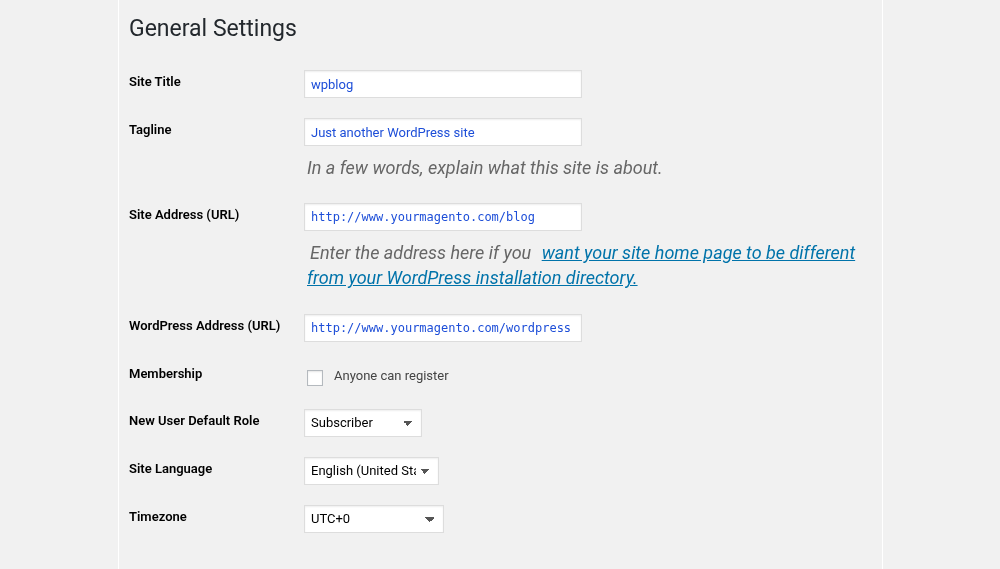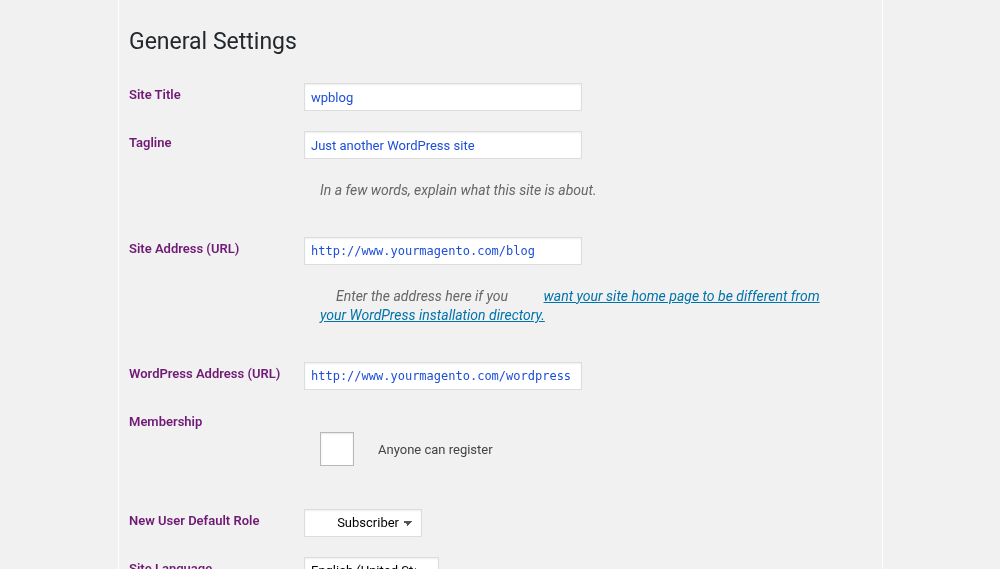--- a/index.html
+++ b/index.html
@@ -1,15 +1,15 @@
 <!DOCTYPE html>
 <html><head>
   <meta charset="utf-8">
   <style>
-    * { box-sizing: border-box; margin: 0; padding: 16px; }
+    * { box-sizing: border-box; margin: 0; padding: 3px; }
     body {
       font-family: -apple-system, BlinkMacSystemFont, "Segoe UI", Roboto, "Helvetica Neue", Arial, sans-serif;
       background: #f1f1f1;
       font-size: 13px;
       color: #444;
       width: 1000px;
       height: 569px;
       overflow: hidden;
     }
     .panel {
@@ -33,21 +33,21 @@
     .form-table {
       width: 100%;
       border-collapse: collapse;
       margin-top: 14px;
     }
     .form-table th {
       text-align: left;
       vertical-align: top;
       font-weight: 600;
       font-size: 13px;
-      color: #701a75;
+      color: #000000;
       padding: 14px 10px 14px 0;
       width: 175px;
     }
     .form-table td {
       vertical-align: top;
       padding: 10px 10px 10px 0;
     }
     input.regular-text {
       width: 278px;
       height: 28px;
@@ -59,33 +59,33 @@
       font-family: inherit;
       color: #1d4ed8;
     }
     input.code {
       font-family: Consolas, Monaco, monospace;
       font-size: 12px;
     }
     .description {
       font-style: italic;
       color: #666;
-      font-size: 14px;
+      font-size: 18px;
       margin-top: 6px;
       line-height: 1.4;
     }
     .description a {
       color: #0073aa;
       text-decoration: underline;
     }
     label.checkbox-label {
       font-size: 13px;
       color: #444;
       display: flex;
-      align-items: center;
+      align-items: flex-end;
       gap: 8px;
     }
     input[type="checkbox"] {
       width: 16px;
       height: 16px;
       border: 1px solid #b4b9be;
       background: #fff;
       appearance: none;
       -webkit-appearance: none;
       box-shadow: inset 0 1px 2px rgba(0,0,0,0.1);
@@ -97,21 +97,20 @@
       font-size: 13px;
       padding: 2px 22px 2px 6px;
       font-family: inherit;
       box-shadow: inset 0 1px 2px rgba(0,0,0,0.07);
       appearance: none;
       -webkit-appearance: none;
       background-image: linear-gradient(45deg, transparent 50%, #555 50%), linear-gradient(135deg, #555 50%, transparent 50%);
       background-position: calc(100% - 13px) 11px, calc(100% - 8px) 11px;
       background-size: 5px 5px, 5px 5px;
       background-repeat: no-repeat;
-      text-align: right;
     }
     select.role-select { width: 118px; }
     select.lang-select { width: 135px; }
     select.tz-select { width: 140px; }
   </style>
 </head>
 <body>
 
 <div class="panel">
   <h1 class="page-title">General Settings</h1>

